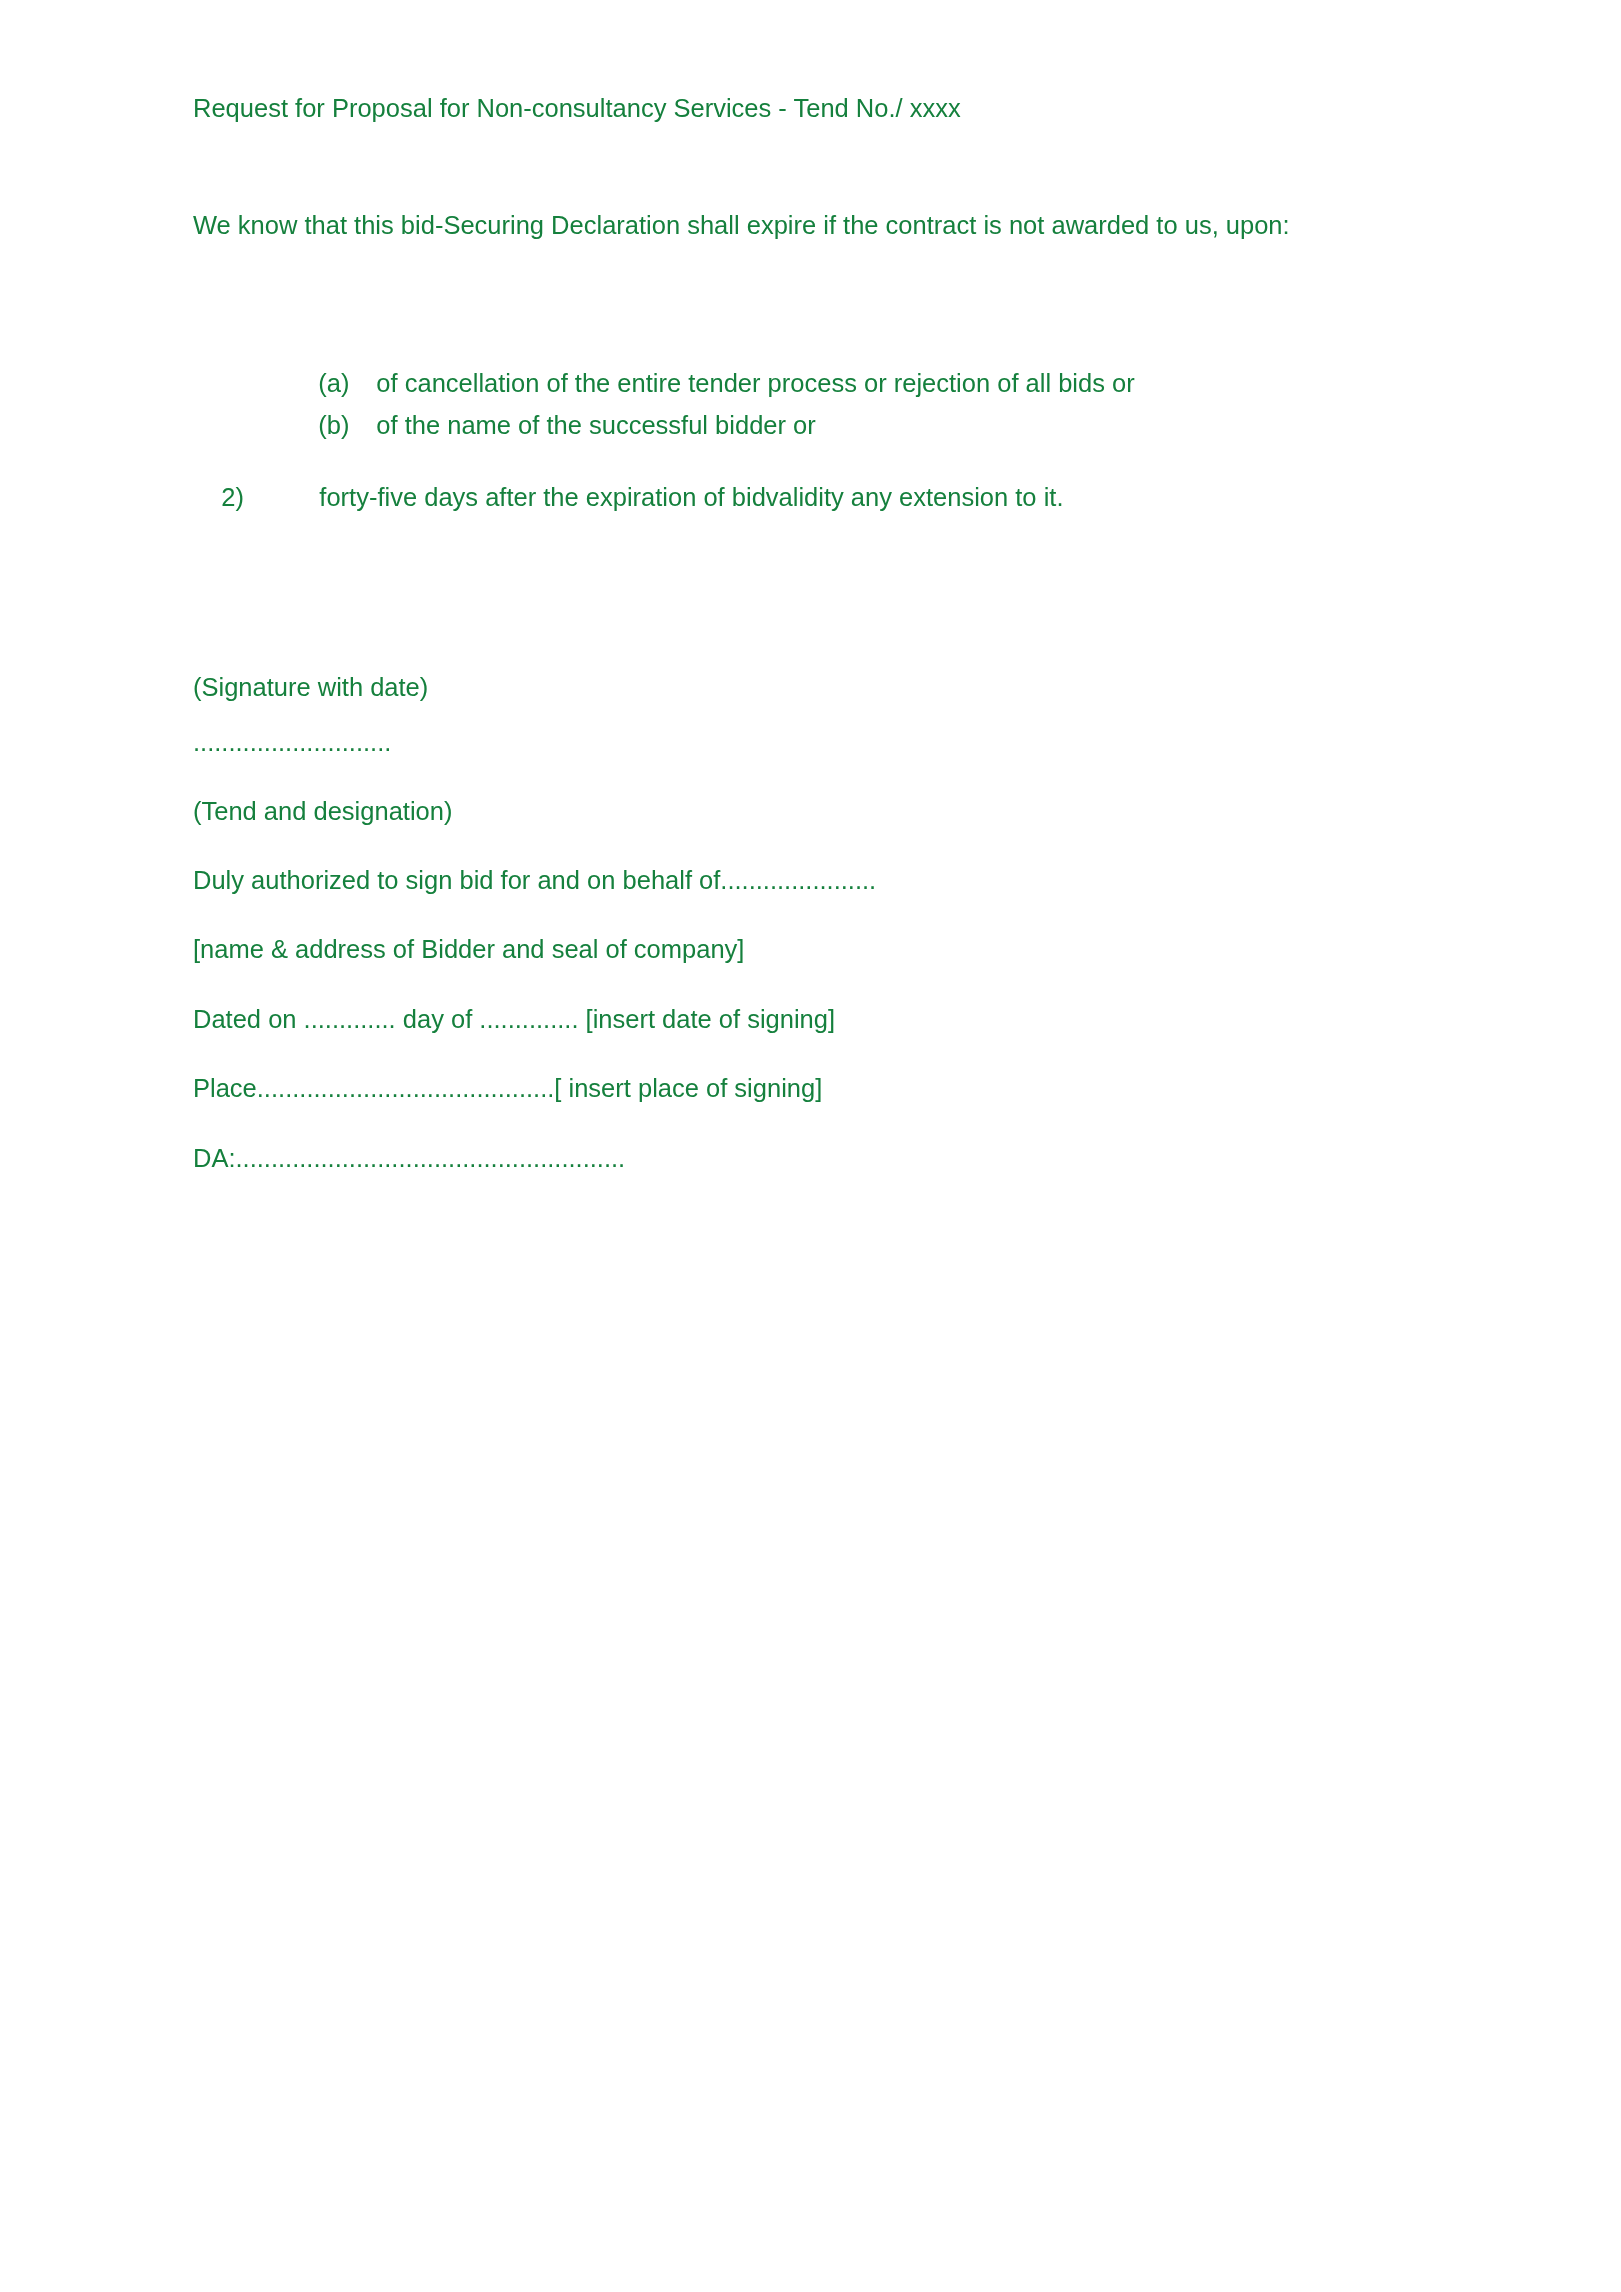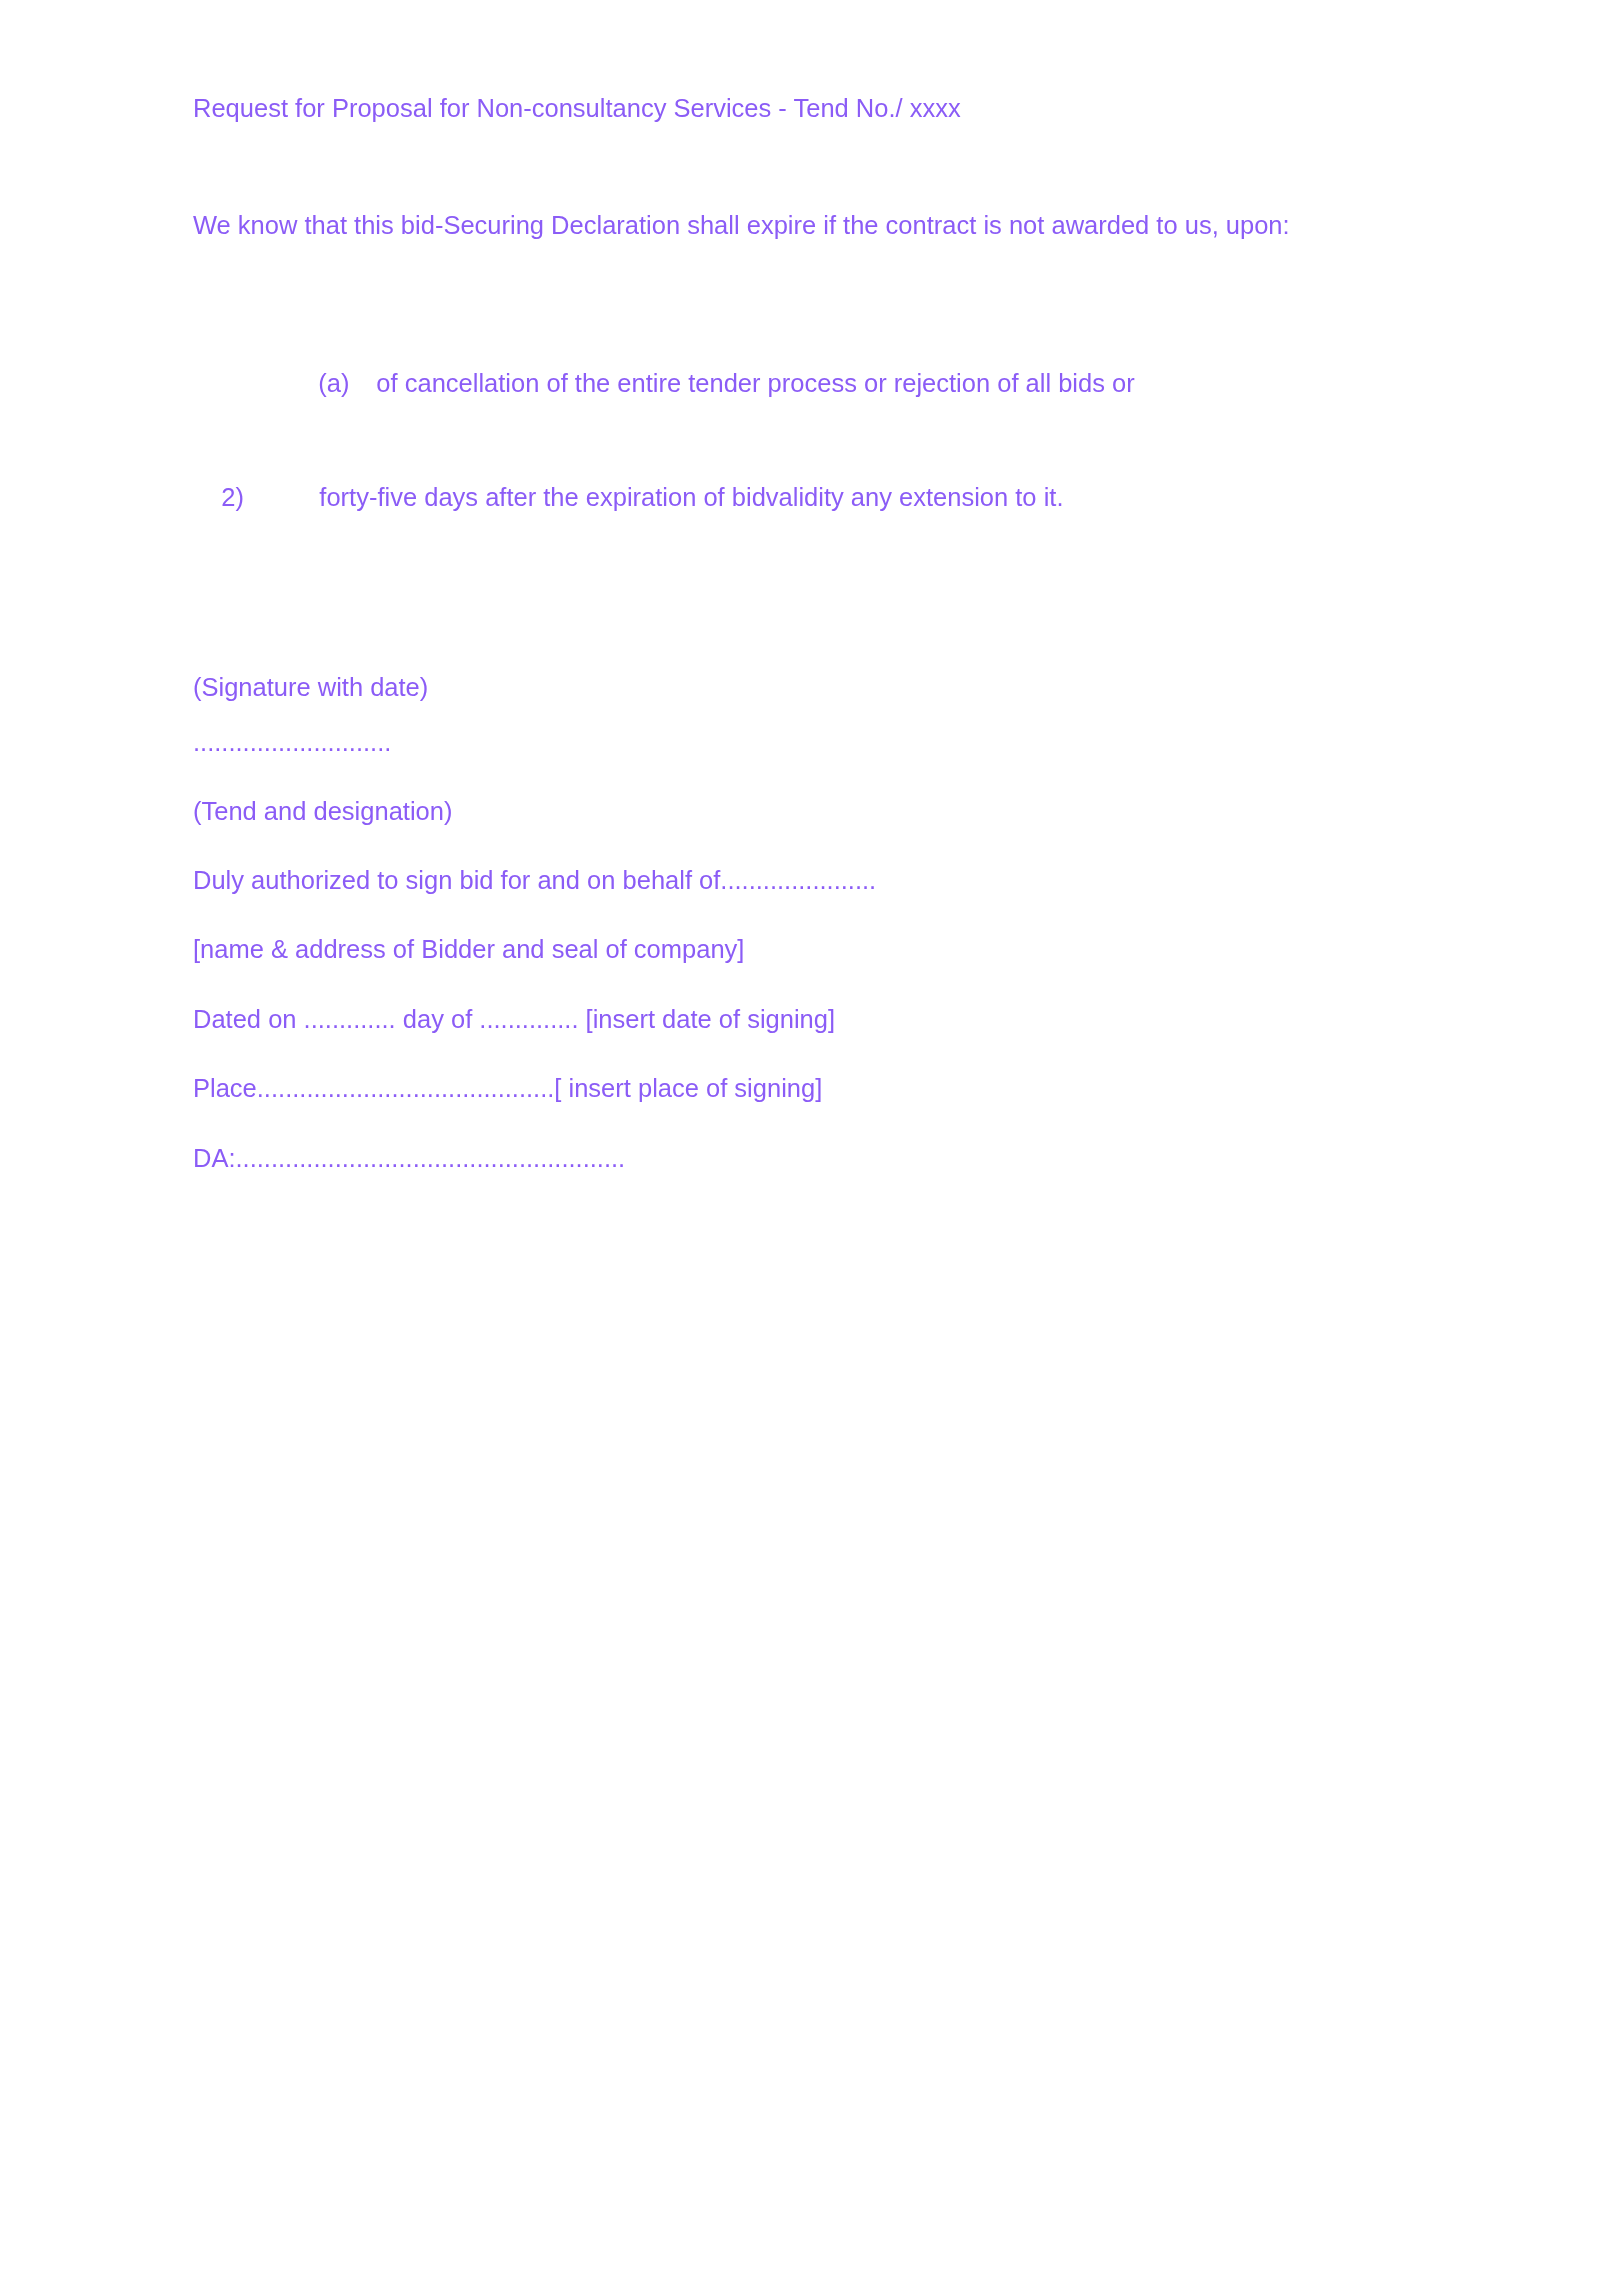--- a/index.html
+++ b/index.html
@@ -7,21 +7,21 @@
     padding: 0;
     background: #ffffff;
   }
   .page {
     position: relative;
     width: 1621px;
     height: 1717px;
     background: #ffffff;
     font-family: "Liberation Sans", sans-serif;
     font-size: 25.5px;
-    color: #8b5cf6;
+    color: #15803d;
     overflow: hidden;
   }
   .ln {
     position: absolute;
     white-space: pre;
     line-height: 1.25;
   }
   .marker-wide {
     display: inline-block;
     width: 98px;
@@ -43,20 +43,23 @@
 
   <div class="ln" style="left:193px; top:93px;">Request for Proposal for Non-consultancy Services - Tend No./ xxxx</div>
 
   <div class="ln" style="left:193px; top:210px;">We know that this bid-Securing Declaration shall expire if the contract is not awarded to us, upon:</div>
 
 
   <div class="ln" style="left:290px; top:336px;">
     <span class="marker-narrow">(a)</span><span>of cancellation of the entire tender process or rejection of all bids or</span>
   </div>
 
+  <div class="ln" style="left:290px; top:378px;">
+    <span class="marker-narrow">(b)</span><span>of the name of the successful bidder or</span>
+  </div>
 
   <div class="ln" style="left:193px; top:450px;">
     <span class="marker-wide">2)</span><span>forty-five days after the expiration of bidvalidity any extension to it.</span>
   </div>
 
   <div class="ln" style="left:193px; top:672px;">(Signature with date)</div>
 
   <div class="ln" style="left:193px; top:727px;">............................</div>
 
   <div class="ln" style="left:193px; top:796px;">(Tend and designation)</div>

